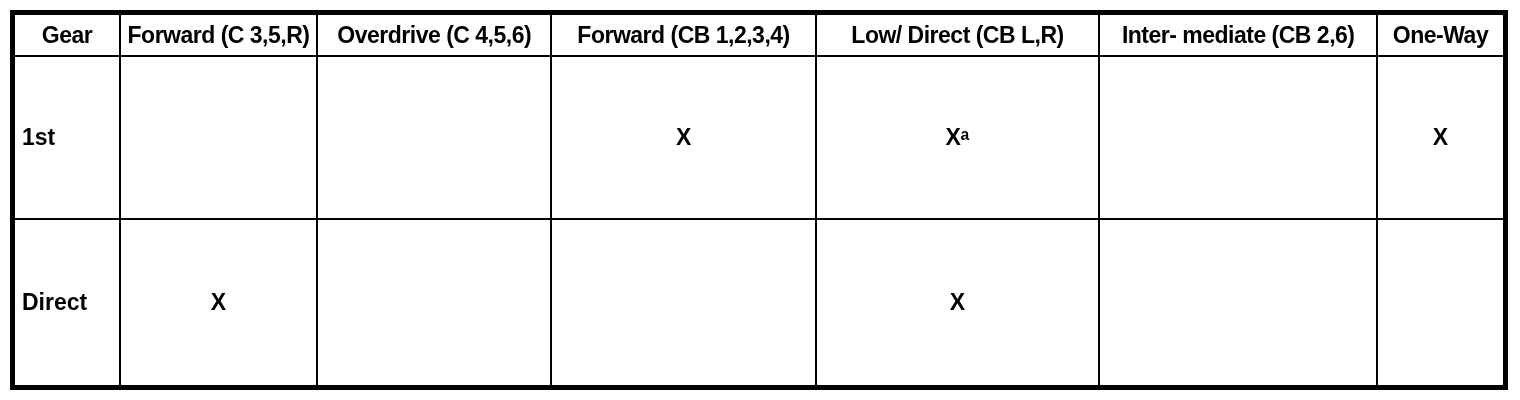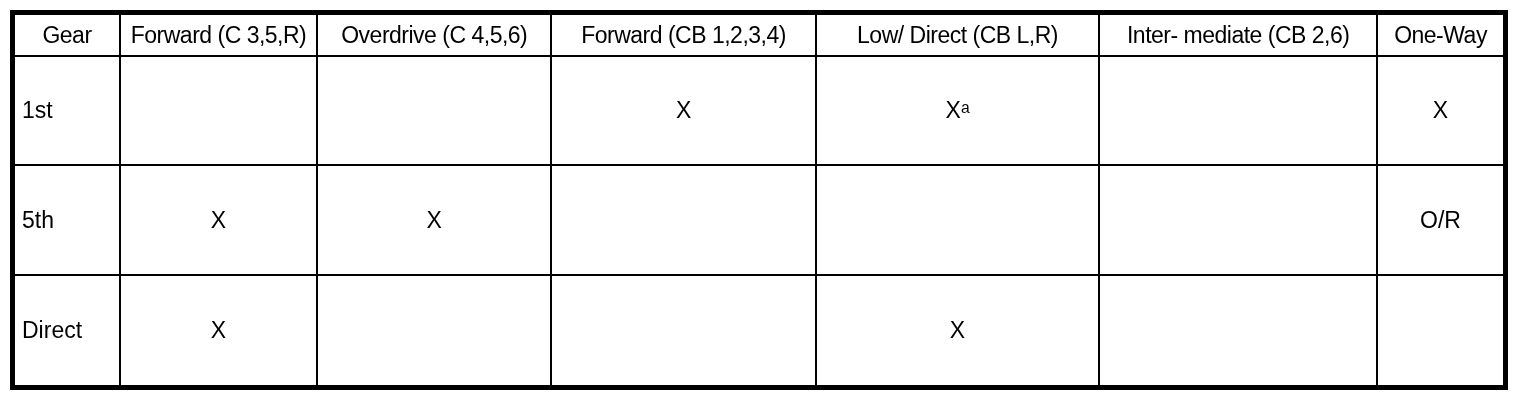--- a/index.html
+++ b/index.html
@@ -29,28 +29,28 @@
   }
   table.app-chart th,
   table.app-chart td {
     border: 2px solid #000000;
     overflow: hidden;
     white-space: nowrap;
     padding: 0 3px;
   }
   table.app-chart th {
     font-size: 23px;
-    font-weight: normal;
+    font-weight: bold;
     text-align: center;
     height: 40px;
     letter-spacing: -0.5px;
   }
   table.app-chart td {
     font-size: 23px;
-    font-weight: normal;
+    font-weight: bold;
     text-align: center;
     height: 47px;
   }
   table.app-chart td.gear-cell {
     text-align: left;
     padding-left: 7px;
   }
   col.c-gear   { width: 7.2%; }
   col.c-direct { width: 13.2%; }
   col.c-over   { width: 15.7%; }
@@ -88,29 +88,20 @@
         <tr>
           <td class="gear-cell">1st</td>
           <td></td>
           <td></td>
           <td>X</td>
           <td>Xᵃ</td>
           <td></td>
           <td>X</td>
         </tr>
         <tr>
-          <td class="gear-cell">5th</td>
-          <td>X</td>
-          <td>X</td>
-          <td></td>
-          <td></td>
-          <td></td>
-          <td>O/R</td>
-        </tr>
-        <tr>
           <td class="gear-cell">Direct</td>
           <td>X</td>
           <td></td>
           <td></td>
           <td>X</td>
           <td></td>
           <td></td>
         </tr>
       </tbody>
   </table>

